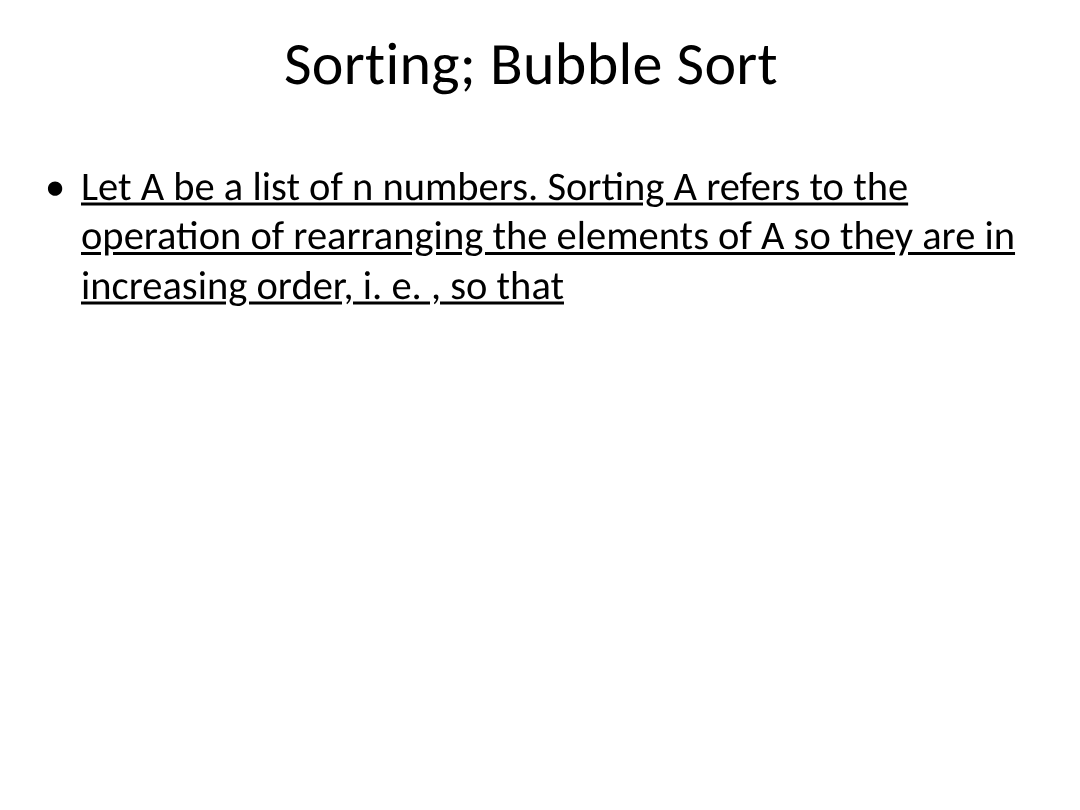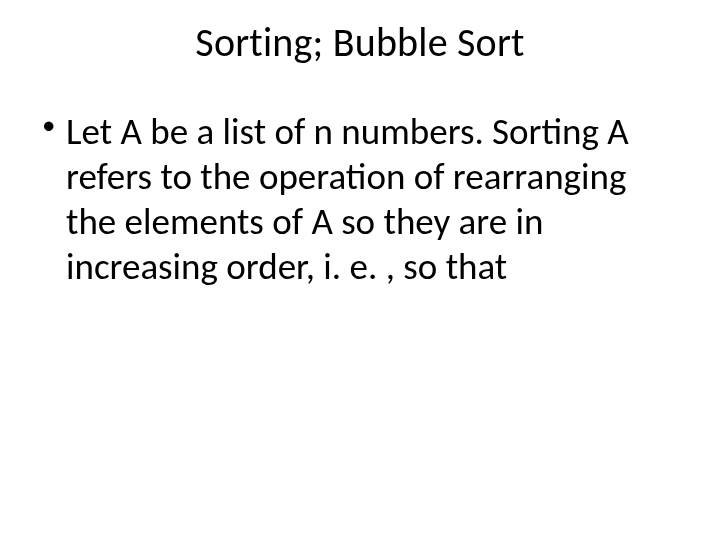--- a/index.html
+++ b/index.html
@@ -8,33 +8,34 @@
     width: 720px;
     height: 540px;
     background: #ffffff;
     font-family: Calibri, "Segoe UI", Arial, sans-serif;
     color: #000000;
   }
   .slide {
     width: 720px;
     height: 480px;
     box-sizing: border-box;
-    padding: 18px 36px 36px 36px;
+    padding: 18px 36px 36px 24px;
     position: relative;
   }
   .title {
     font-size: 40px;
     font-weight: 400;
     text-align: center;
     margin: 0 0 42px 0;
     letter-spacing: 0.2px;
   }
   .body {
-    font-size: 37px;
+    font-size: 27px;
     line-height: 1.22;
+    text-decoration: underline;
   }
   ul {
     list-style: none;
     margin: 0;
     padding: 0;
   }
   li {
     position: relative;
     padding-left: 30px;
     margin-bottom: 2px;

